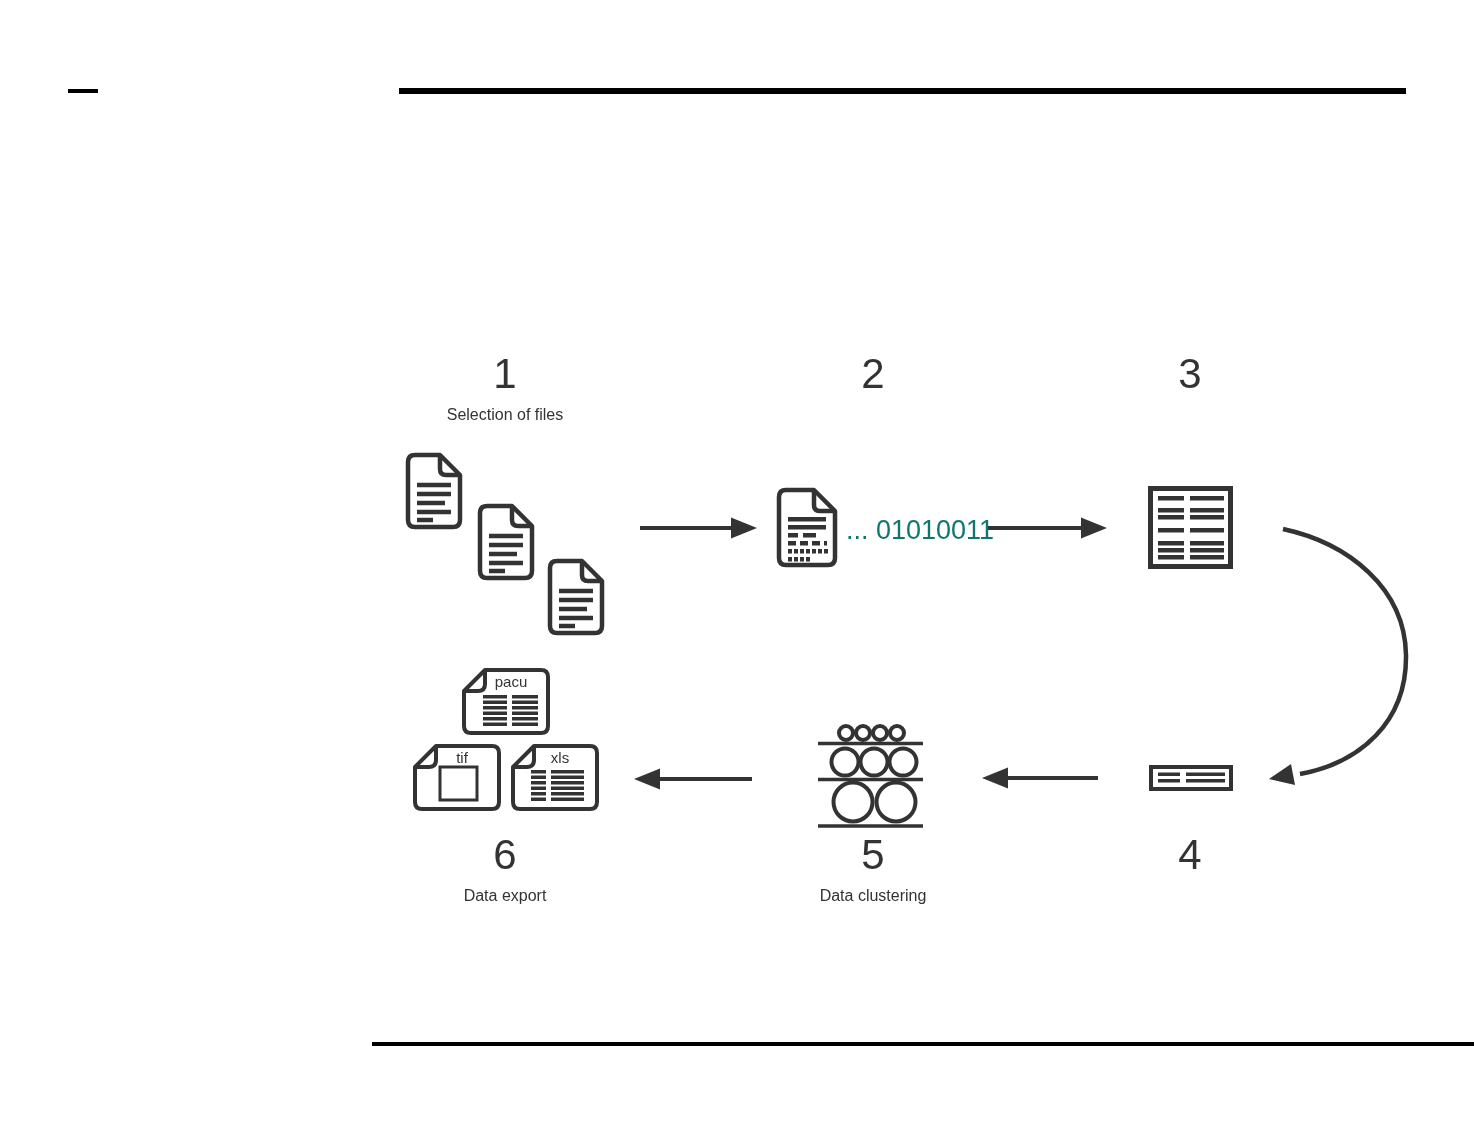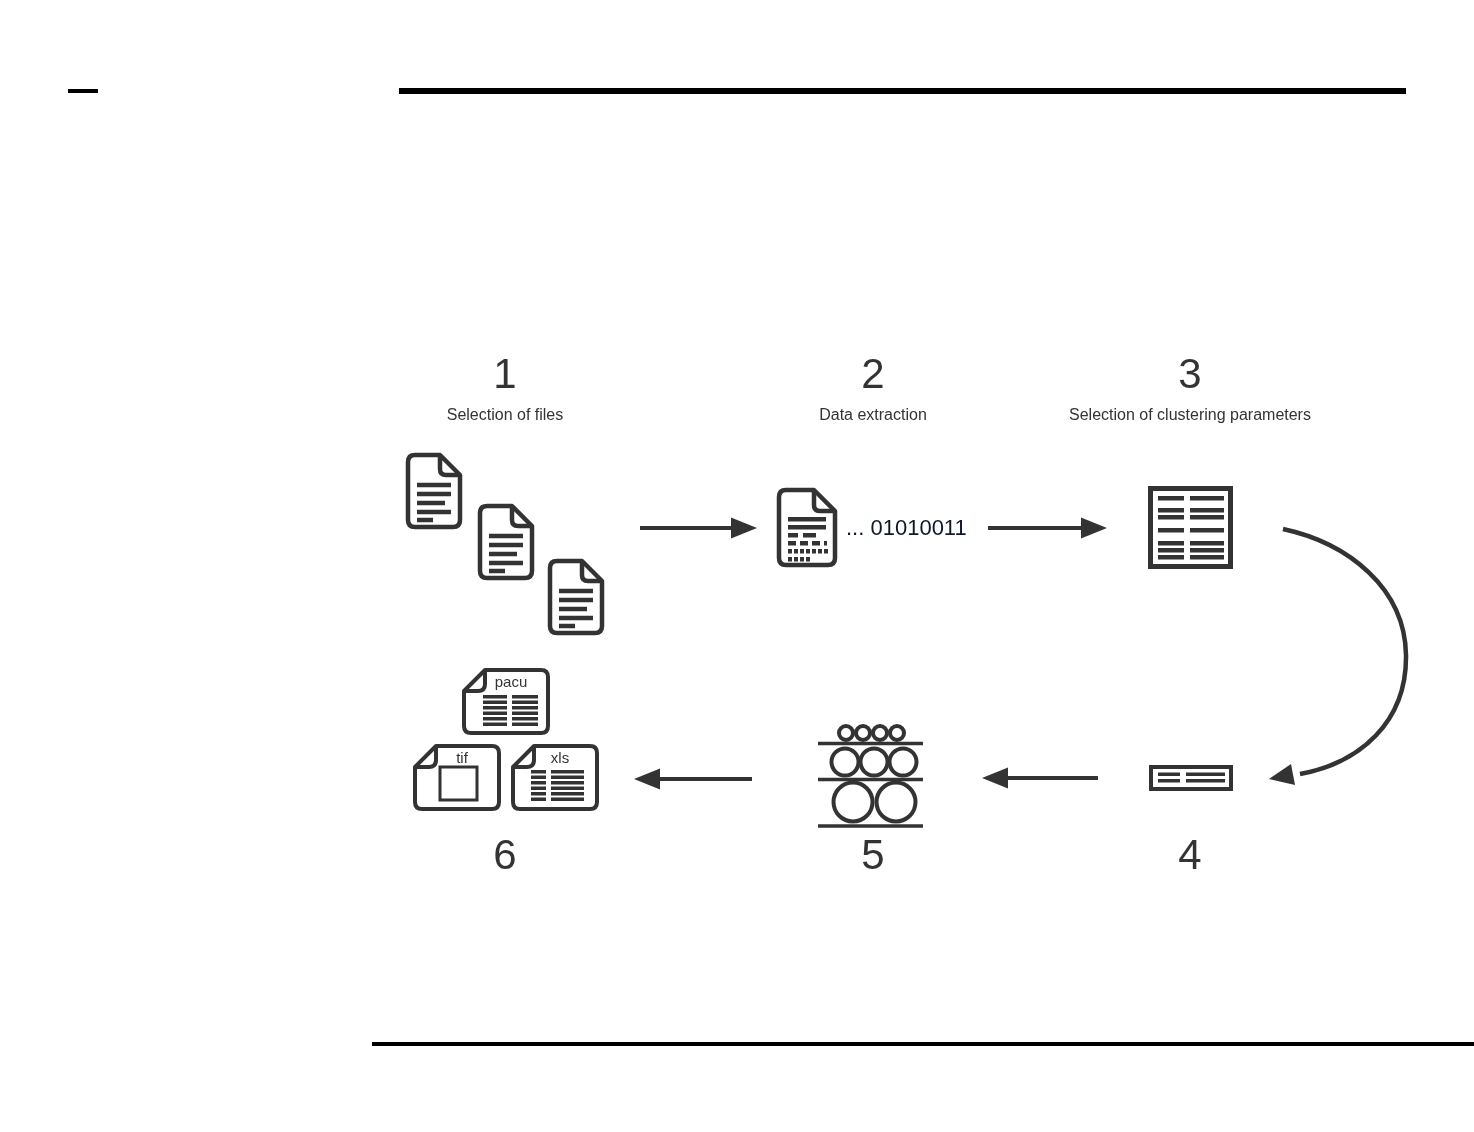--- a/index.html
+++ b/index.html
@@ -5,21 +5,21 @@
   html,body { margin:0; padding:0; background:#ffffff; }
   .canvas {
     position:relative; width:1474px; height:1132px; background:#ffffff;
     font-family:"Liberation Sans", sans-serif; overflow:hidden; color:#333333;
   }
   .abs { position:absolute; }
   .rule { position:absolute; background:#000000; }
   .step-head { position:absolute; width:460px; text-align:center; }
   .step-number { font-size:42px; line-height:44px; color:#333333; }
   .step-label { font-size:16px; line-height:22px; color:#333333; margin-top:8px; }
-  .binary-text { position:absolute; font-size:22px; color:#0f172a; white-space:pre; }
+  .binary-text { position:absolute; font-size:27px; color:#0f766e; white-space:pre; }
   svg { display:block; }
   svg text { font-family:"Liberation Sans", sans-serif; fill:#333333; }
   .overlay { position:absolute; left:0; top:0; }
 </style>
 </head>
 <body>
 
 <div class="canvas">
 
   <div class="rule" style="left:68px; top:89px; width:30px; height:4px;"></div>
@@ -48,25 +48,23 @@
       <polygon points="634,779 660,768.5 660,789.5" fill="#333333"></polygon>
     </g>
   </svg>
 
   <div class="step-head" style="left:275px; top:352px;">
     <div class="step-number">1</div>
     <div class="step-label">Selection of files</div>
   </div>
   <div class="step-head" style="left:643px; top:352px;">
     <div class="step-number">2</div>
-    <div class="step-label">Data extraction</div>
   </div>
   <div class="step-head" style="left:960px; top:352px;">
     <div class="step-number">3</div>
-    <div class="step-label">Selection of clustering parameters</div>
   </div>
 
   <svg class="abs" style="left:405px; top:452px;" width="58" height="78" viewBox="0 0 58 78">
     <path d="M10 3 H35 L55 23 V68 Q55 75 48 75 H10 Q3 75 3 68 V10 Q3 3 10 3 Z" fill="#ffffff" stroke="#333333" stroke-width="4.5" stroke-linejoin="round"></path>
     <path d="M35 3 V17 Q35 23 41 23 H55" fill="none" stroke="#333333" stroke-width="4.5" stroke-linejoin="round"></path>
     <line x1="12" y1="33" x2="46" y2="33" stroke="#333333" stroke-width="4.5"></line>
     <line x1="12" y1="42" x2="46" y2="42" stroke="#333333" stroke-width="4.5"></line>
     <line x1="12" y1="51" x2="40" y2="51" stroke="#333333" stroke-width="4.5"></line>
     <line x1="12" y1="60" x2="46" y2="60" stroke="#333333" stroke-width="4.5"></line>
     <line x1="12" y1="68" x2="28" y2="68" stroke="#333333" stroke-width="4.5"></line>
@@ -195,18 +193,20 @@
       <rect x="41" y="49" width="33" height="3.5" fill="#333333"></rect>
     <rect x="21" y="54.5" width="15" height="3.5" fill="#333333"></rect>
       <rect x="41" y="54.5" width="33" height="3.5" fill="#333333"></rect>
   </svg>
 
   <div class="step-head" style="left:960px; top:833px;">
     <div class="step-number">4</div>
   </div>
   <div class="step-head" style="left:643px; top:833px;">
     <div class="step-number">5</div>
+    <div class="step-label">Data clustering</div>
   </div>
   <div class="step-head" style="left:275px; top:833px;">
     <div class="step-number">6</div>
+    <div class="step-label">Data export</div>
   </div>
 
 </div>
 
 </body></html>

